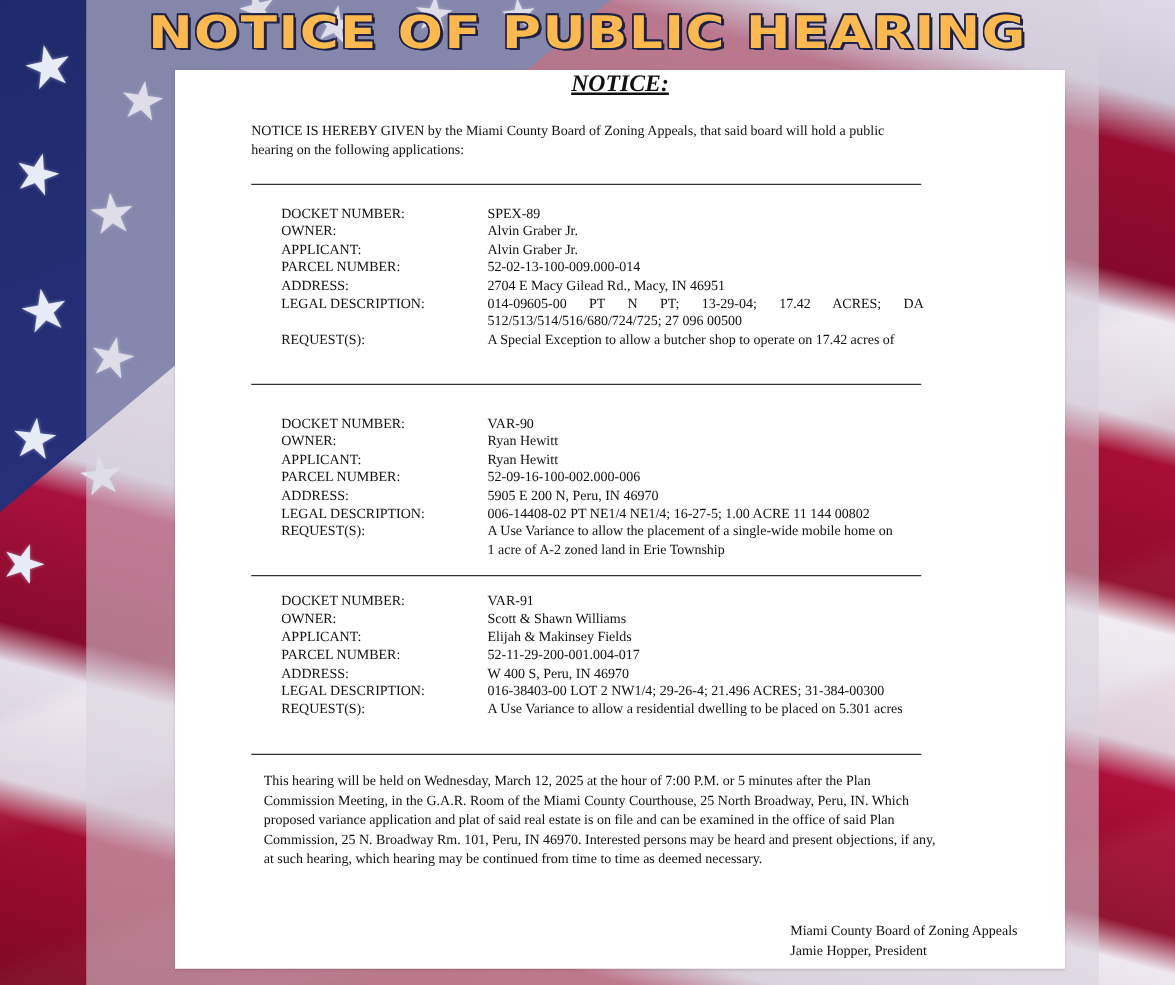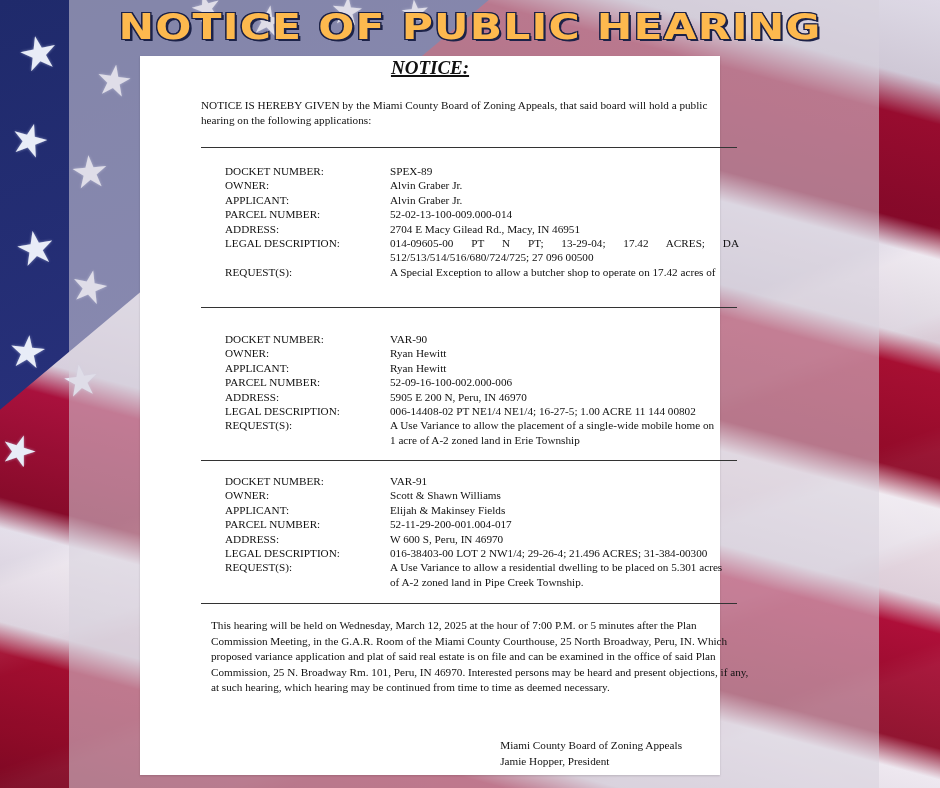--- a/index.html
+++ b/index.html
@@ -32,21 +32,21 @@
     }
     .title {
       position: absolute; left: 0; right: 0; top: 6px; text-align: center;
       font-family: "DejaVu Sans", sans-serif; font-weight: bold; font-size: 36px;
       letter-spacing: 1px; color: #fdb94e;
       -webkit-text-stroke: 2px #1c2248; paint-order: stroke fill;
       text-shadow: 2px 2px 0 #1c2248, -1px -1px 0 #1c2248, 1px -1px 0 #1c2248, -1px 1px 0 #1c2248;
       transform: scaleX(1.18); transform-origin: center;
     }
     .doc {
-      position: absolute; left: 140px; top: 56px; width: 580px; height: 719px;
+      position: absolute; left: 140px; top: 56px; width: 712px; height: 719px;
       background: #ffffff; box-shadow: 0 1px 2px rgba(0,0,0,0.15);
     }
     .doc-heading {
       position: absolute; left: 0; right: 0; top: 1px; text-align: center;
       font-size: 19px; font-style: italic; font-weight: bold; color: #111;
     }
     .doc-heading span { text-decoration: underline; text-decoration-thickness: 2px; }
     .intro {
       position: absolute; left: 61px; top: 42px; width: 540px;
       font-size: 11.2px; line-height: 15px; color: #111;
@@ -187,33 +187,29 @@
     <div class="row">
         <span class="lbl">APPLICANT:</span>
         <span class="val">Elijah &amp; Makinsey Fields</span>
       </div>
     <div class="row">
         <span class="lbl">PARCEL NUMBER:</span>
         <span class="val">52-11-29-200-001.004-017</span>
       </div>
     <div class="row">
         <span class="lbl">ADDRESS:</span>
-        <span class="val">W 600 S, Peru, IN 46970</span>
+        <span class="val">W 400 S, Peru, IN 46970</span>
       </div>
     <div class="row">
         <span class="lbl">LEGAL DESCRIPTION:</span>
         <span class="val">016-38403-00 LOT 2 NW1/4; 29-26-4; 21.496 ACRES; 31-384-00300</span>
       </div>
     <div class="row">
         <span class="lbl">REQUEST(S):</span>
         <span class="val">A Use Variance to allow a residential dwelling to be placed on 5.301 acres</span>
-      </div>
-    <div class="row">
-        <span class="lbl"></span>
-        <span class="val">of A-2 zoned land in Pipe Creek Township.</span>
       </div>
   </div>
 
   <div class="rule" style="top:547px"></div>
 
   <div class="closing">This hearing will be held on Wednesday, March 12, 2025 at the hour of 7:00 P.M. or 5 minutes after the Plan Commission Meeting, in the G.A.R. Room of the Miami County Courthouse, 25 North Broadway, Peru, IN. Which proposed variance application and plat of said real estate is on file and can be examined in the office of said Plan Commission, 25 N. Broadway Rm. 101, Peru, IN 46970. Interested persons may be heard and present objections, if any, at such hearing, which hearing may be continued from time to time as deemed necessary.</div>
 
   <div class="signature">
     <div>Miami County Board of Zoning Appeals</div>
     <div>Jamie Hopper, President</div>

